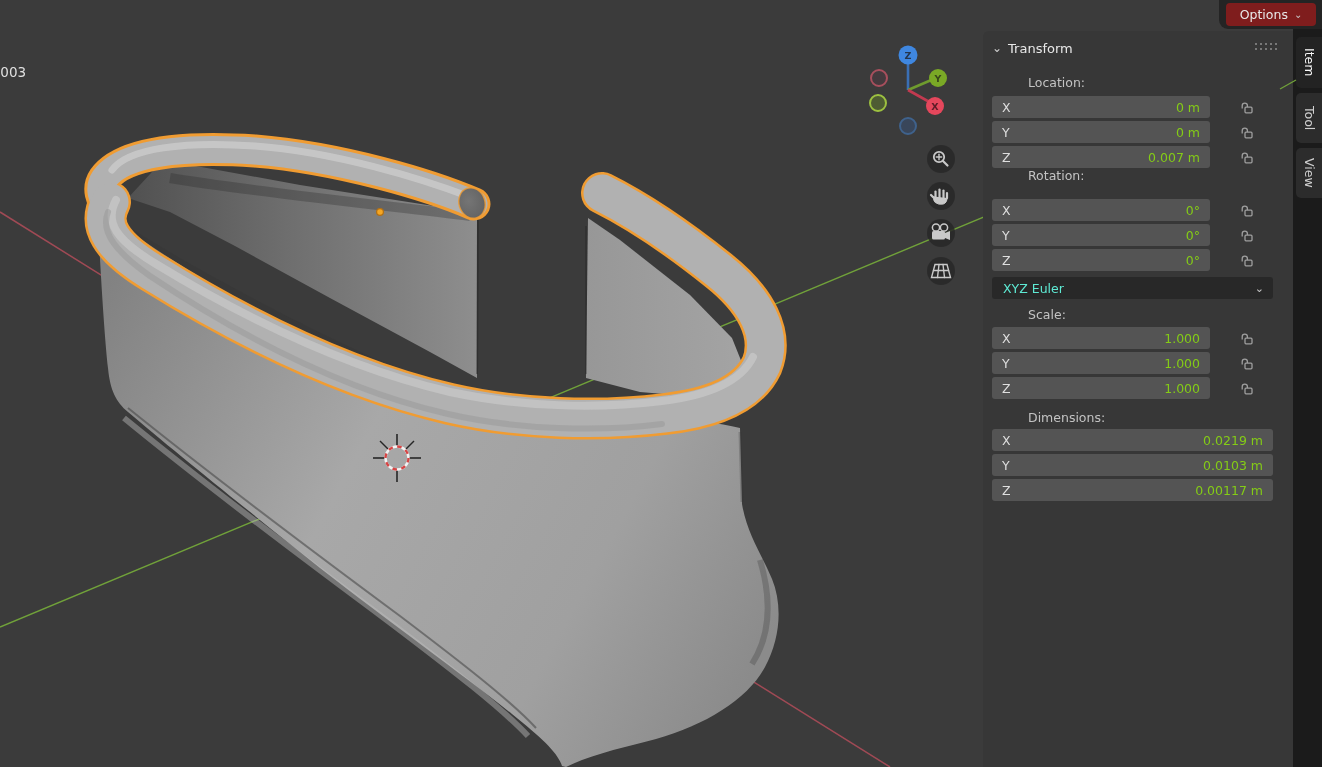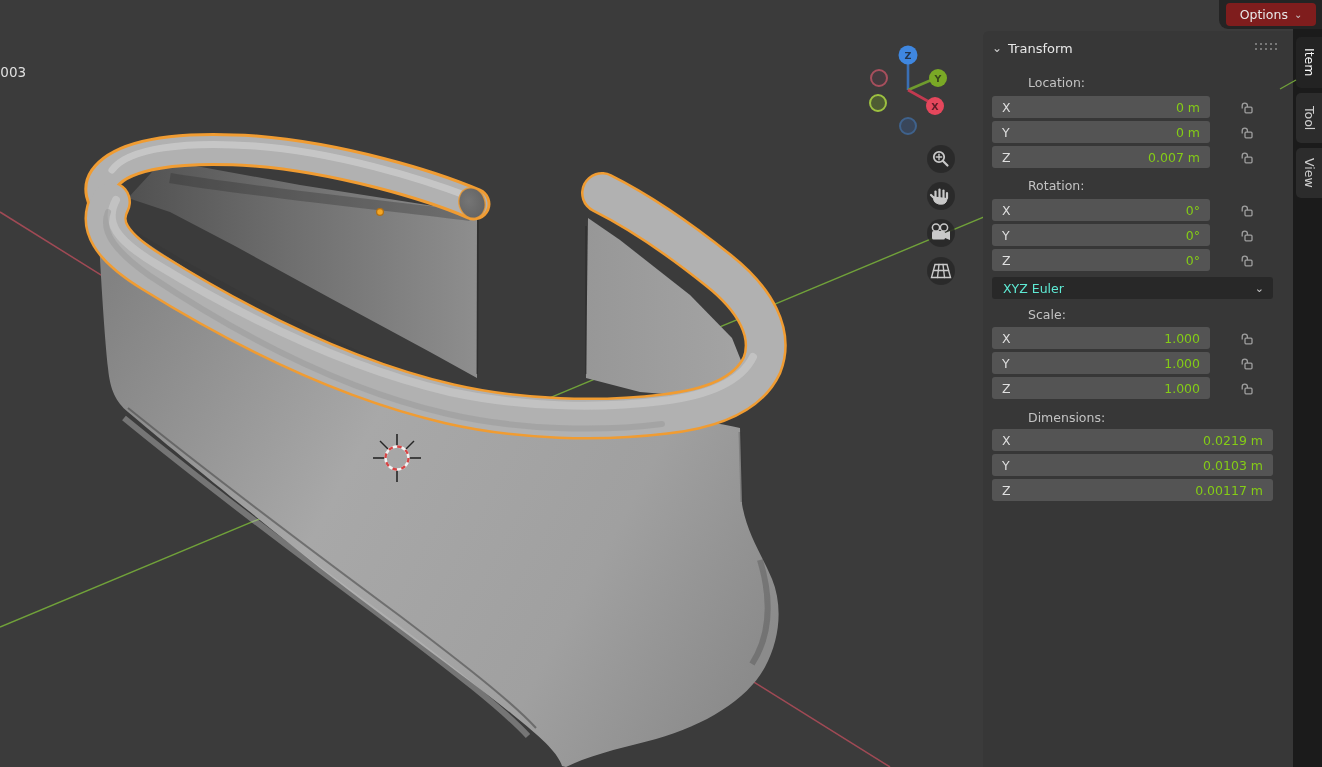--- a/index.html
+++ b/index.html
@@ -239,21 +239,21 @@
     </svg>
     <svg class="lock" style="top:93px" viewBox="0 0 16 16">
       <path d="M3.2,9.5 V6.8 a2.6,2.6 0 0 1 5.2,0 V8" fill="none" stroke="#9f9f9f" stroke-width="1.3"></path>
       <rect x="6" y="8.2" width="7" height="5.6" rx="1" fill="none" stroke="#9f9f9f" stroke-width="1.3"></rect>
     </svg>
     <svg class="lock" style="top:118px" viewBox="0 0 16 16">
       <path d="M3.2,9.5 V6.8 a2.6,2.6 0 0 1 5.2,0 V8" fill="none" stroke="#9f9f9f" stroke-width="1.3"></path>
       <rect x="6" y="8.2" width="7" height="5.6" rx="1" fill="none" stroke="#9f9f9f" stroke-width="1.3"></rect>
     </svg>
 
-    <div class="plabel" style="top:147px">Rotation:</div>
+    <div class="plabel" style="top:137px">Rotation:</div>
     <div class="frow" style="top:168px">
       <span class="axis">X</span>
       <span class="val">0°</span>
     </div>
     <div class="frow" style="top:193px">
       <span class="axis">Y</span>
       <span class="val">0°</span>
     </div>
     <div class="frow" style="top:218px">
       <span class="axis">Z</span>

